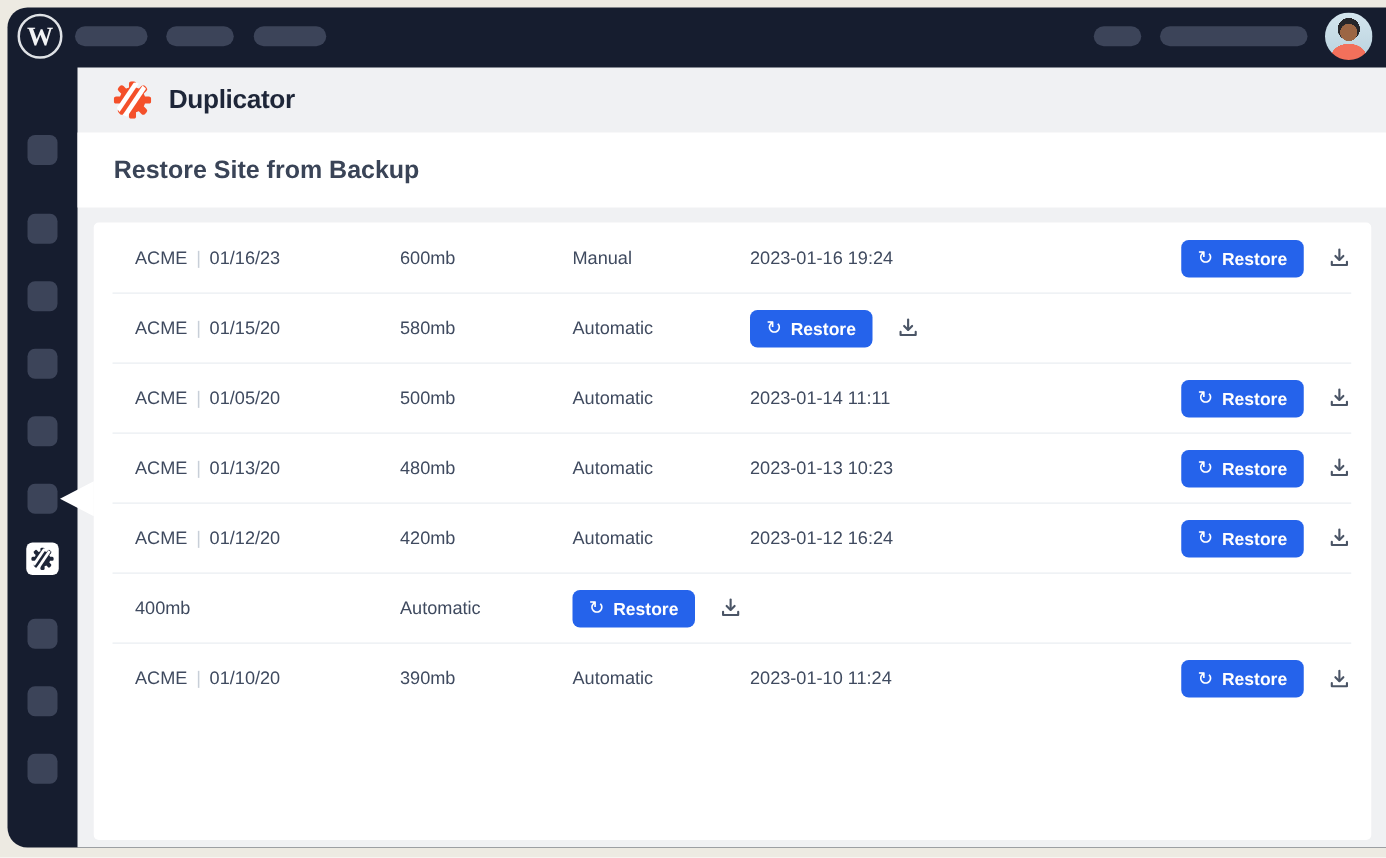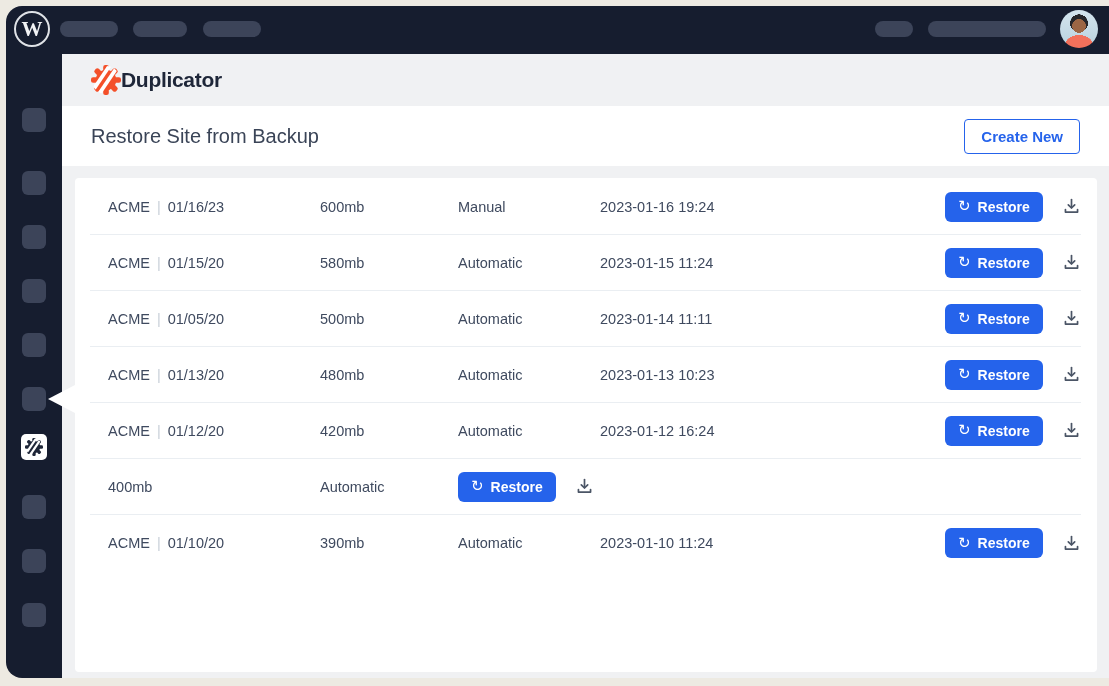--- a/index.html
+++ b/index.html
@@ -32,24 +32,24 @@
       linear-gradient(#D4E5EE,#B9D2DE)}
 
   
   .sidebar{position:absolute;left:0;top:48px;bottom:0;width:56px}
   .sq{position:absolute;left:16px;width:24px;height:24px;border-radius:6px;background:var(--pill);cursor:pointer}
   .active-item{position:absolute;left:15px;top:332px;width:26px;height:26px;border-radius:5px;background:#fff;
     display:flex;align-items:center;justify-content:center;cursor:pointer}
 
   
   .content{position:absolute;left:56px;top:48px;right:0;bottom:0;background:var(--content-bg)}
-  .logo-bar{height:52px;display:flex;align-items:center;padding-left:29px;gap:0}
+  .logo-bar{height:52px;display:flex;align-items:center;padding-left:29px;gap:14px}
   .brand-text{font-size:21px;font-weight:800;letter-spacing:-0.3px;color:var(--text-dark)}
   .title-bar{height:60px;background:#fff;display:flex;align-items:center;padding:0 29px}
-  .page-title{font-size:20px;font-weight:400;color:var(--text-title)}
+  .page-title{font-size:20px;font-weight:700;color:var(--text-title)}
   .create-btn{margin-left:auto;background:#fff;border:1px solid var(--accent-blue);color:var(--accent-blue);
     font-size:15px;font-weight:700;padding:8px 16px;border-radius:4px;cursor:pointer;
     font-family:"Liberation Sans","DejaVu Sans",sans-serif}
 
   .table-area{position:relative;height:512px}
   .card{position:relative;margin:12px 12px 6px 13px;height:494px;background:#fff;border-radius:4px}
   .pointer{position:absolute;left:-27px;top:207px;width:0;height:0;border-style:solid;
     border-width:14px 27px 14px 0;border-color:transparent #fff transparent transparent}
 
   .grid{display:grid;grid-template-columns:212px 138px 142px 345px auto;align-items:center;padding-left:18px}
@@ -144,21 +144,20 @@
           <g clip-path="url(#gc1)" fill="#fff">
             <rect x="8.6" y="-6" width="4" height="44" transform="rotate(34 16 16)"></rect>
             <rect x="16.2" y="-6" width="4" height="44" transform="rotate(34 16 16)"></rect>
           </g>
         </svg>
         <span class="brand-text">Duplicator</span>
       </div>
 
       <div class="title-bar">
         <h1 class="page-title">Restore Site from Backup</h1>
-        <button class="create-btn">Create New</button>
       </div>
 
       <div class="table-area">
         <div class="card">
           <div class="pointer"></div>
 
 
           <div class="tbody">
   <div class="grid trow">
     <div>
@@ -181,21 +180,20 @@
       </button>
     </div>
   </div>
 
   <div class="grid trow">
     <div>
       <span>ACME</span><span class="pipe">|</span><span>01/15/20</span>
     </div>
     <div>580mb</div>
     <div>Automatic</div>
-    <div>2023-01-15 11:24</div>
     <div class="action-cell">
       <button class="restore-btn">
         <span class="restore-glyph">↻</span>
         <span>Restore</span>
       </button>
       <button class="dl-btn">
         <svg width="17" height="17" viewBox="0 0 16 16" fill="none" stroke="#4B5566" stroke-width="1.6" stroke-linecap="round" stroke-linejoin="round">
           <path d="M8 1.5 V9"></path>
           <path d="M5 6.4 L8 9.4 L11 6.4"></path>
           <path d="M2.3 10.8 V13.2 H13.7 V10.8"></path>

